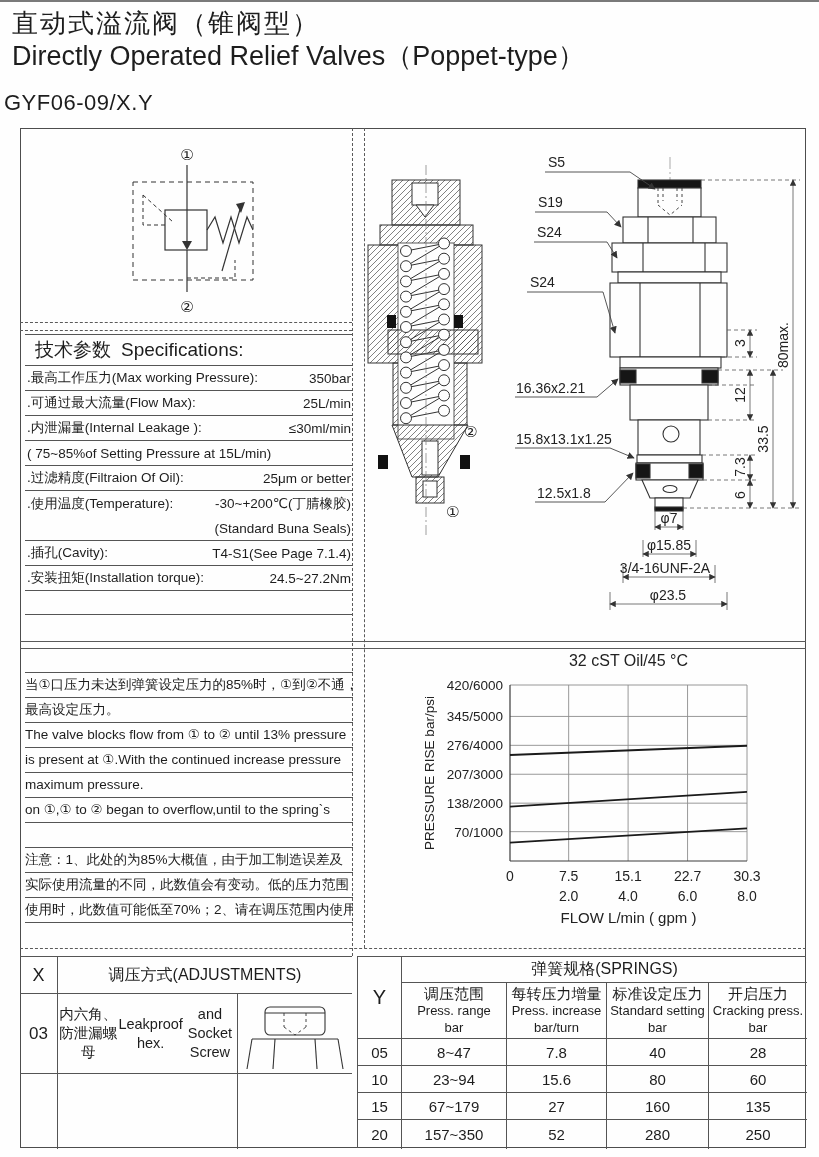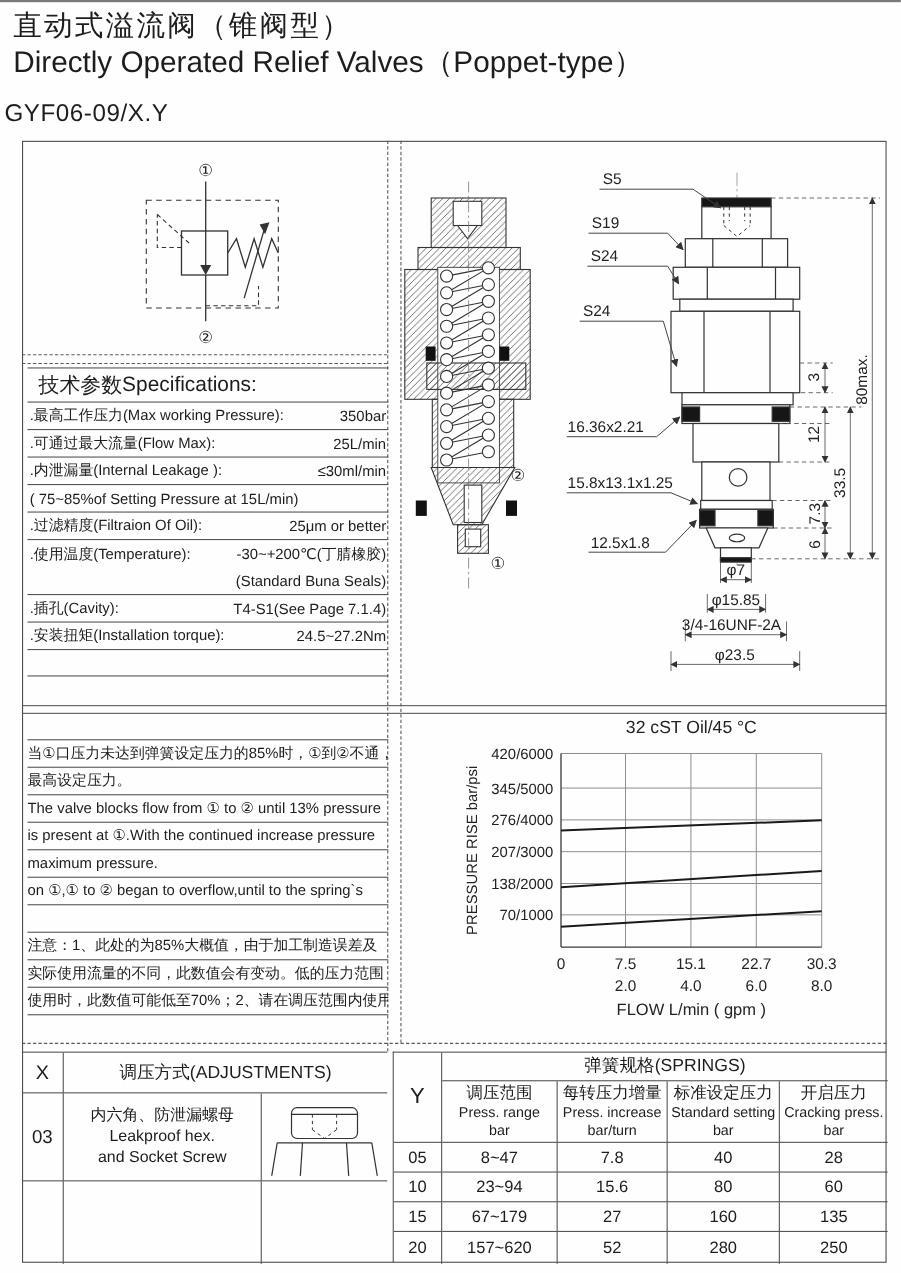--- a/index.html
+++ b/index.html
@@ -15,41 +15,41 @@
   .title-cn{left:12px;top:6px;font-size:26px;font-weight:500;letter-spacing:2px}
   .title-en{left:12px;top:38px;font-size:27px;font-weight:400}
   .top-rule{left:0;top:80px;width:819px;border-top:2px solid #7a7a7a}
   .model{left:4px;top:90px;font-size:22px;letter-spacing:.5px}
 
   
   .frame{left:20px;top:128px;width:786px;height:1020px;border:1px solid #4d4d4d}
 
   
   #specs{left:25px;top:334px;width:328px;border-top:1px solid #555;border-bottom:1px solid #555;background:transparent}
-  .spec-head{height:31px;display:flex;align-items:center;border-bottom:1px solid #555;font-size:19px;padding-left:10px}
+  .spec-head{height:31px;display:flex;align-items:center;gap:10px;border-bottom:1px solid #555;font-size:19px;padding-left:10px}
   .spec-row{height:25px;display:flex;justify-content:space-between;align-items:center;border-bottom:1px solid #555;font-size:13.5px;white-space:nowrap;padding:0 2px}
   .spec-row.nb{border-bottom:none}
   .spec-row .v{text-align:right}
   .spec-empty{height:23px}
 
   
   #desc{left:25px;top:672px;width:328px;border-top:1px solid #555}
   .desc-row{height:25px;line-height:24px;border-bottom:1px solid #555;font-size:13.5px;white-space:nowrap;overflow:hidden}
 
   
   #chart{left:420px;top:650px;width:386px;height:298px}
 
   
   #adjust{left:20px;top:956px;width:332px;height:192px;display:grid;grid-template-columns:38px 180px 114px;grid-template-rows:37px 80px 75px;border-top:1px solid #555;font-size:15px}
   #adjust>div{display:flex;align-items:center;justify-content:center;text-align:center}
   .br{border-right:1px solid #555}.bb{border-bottom:1px solid #555}
   .adj-x{font-size:18px}
   .adj-head{grid-column:2/4;font-size:16px}
   .adj-code{font-size:17px}
-  .adj-desc{flex-direction:column;line-height:19px;font-size:14.5px}
+  .adj-desc{flex-direction:row;line-height:19px;font-size:14.5px}
 
   #springs{left:357px;top:956px;width:449px;height:192px;display:grid;grid-template-columns:44px 105px 100px 102px 98px;grid-template-rows:26px 56px 27px 27px 27px 29px;border-top:1px solid #555;border-left:1px solid #555;font-size:15px}
   #springs>div{display:flex;align-items:center;justify-content:center;text-align:center}
   .sp-y{grid-row:1/3;font-size:20px}
   .sp-head{grid-column:2/6;font-size:16px}
   .sp-col{flex-direction:column;line-height:17px;font-size:13px}
   .sp-col .cn{font-size:15px}
   .sp-val{font-size:15px}
 
   svg text{fill:#222}
@@ -429,17 +429,17 @@
   <div class="sp-val br bb">80</div>
   <div class="sp-val bb">60</div>
 
   <div class="sp-val br bb">15</div>
   <div class="sp-val br bb">67~179</div>
   <div class="sp-val br bb">27</div>
   <div class="sp-val br bb">160</div>
   <div class="sp-val bb">135</div>
 
   <div class="sp-val br">20</div>
-  <div class="sp-val br">157~620</div>
+  <div class="sp-val br">157~350</div>
   <div class="sp-val br">52</div>
   <div class="sp-val br">280</div>
   <div class="sp-val">250</div>
 </div>
 
 </body></html>

